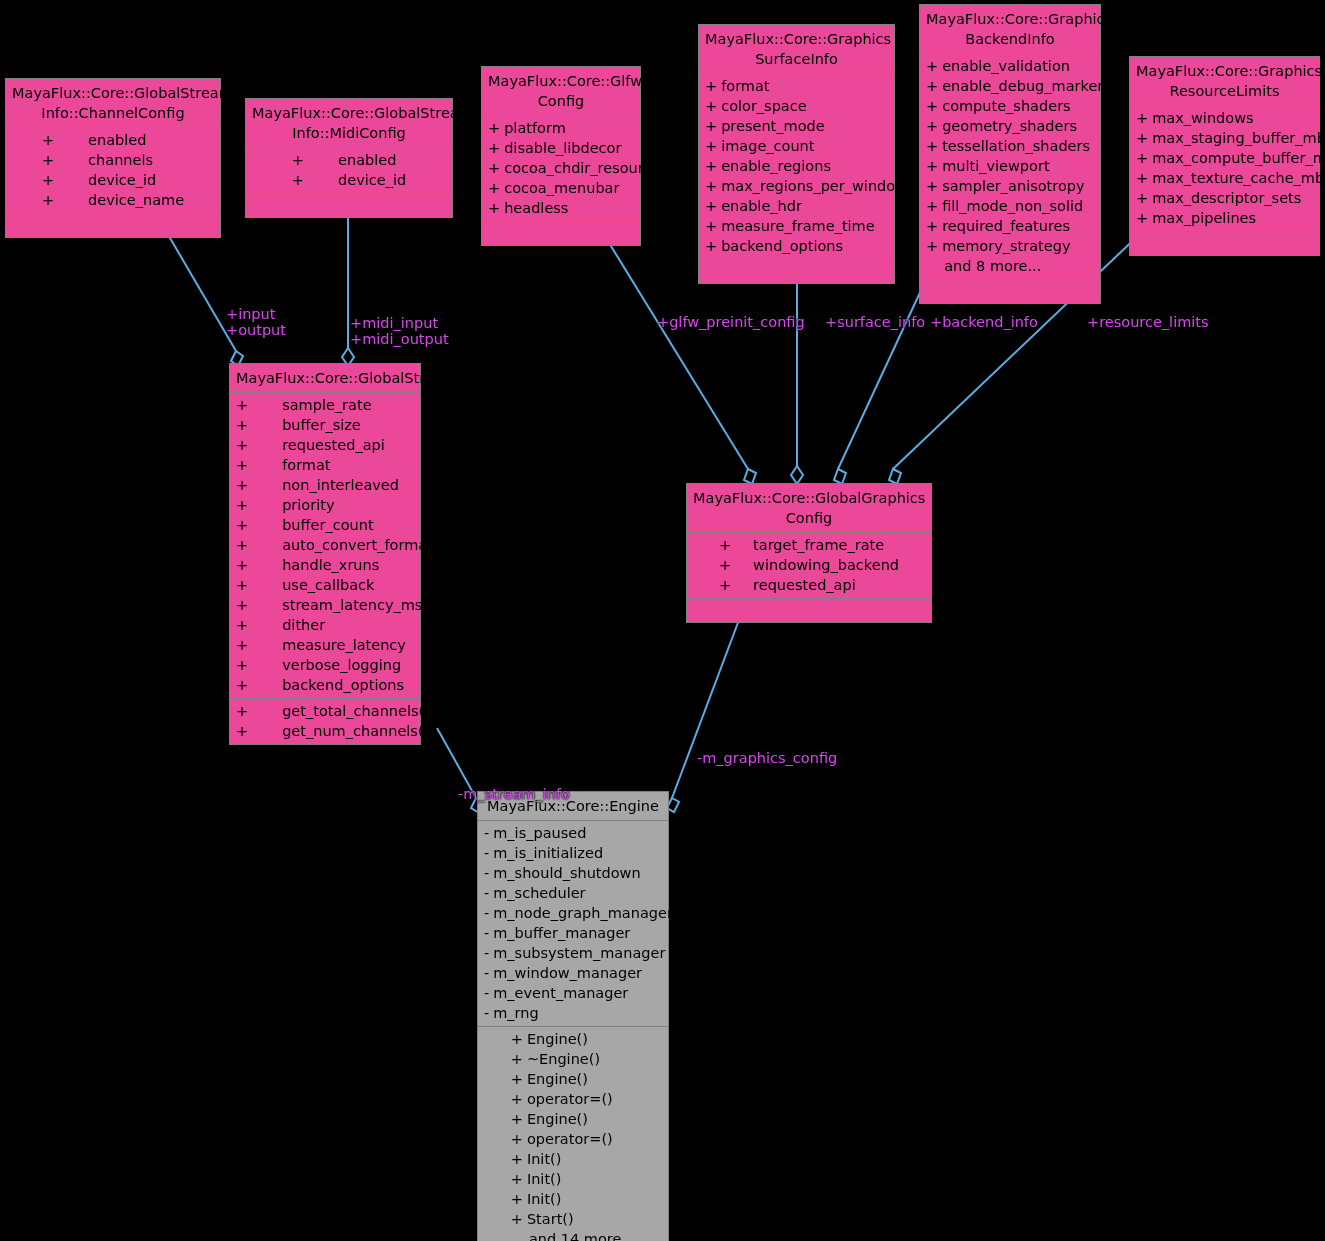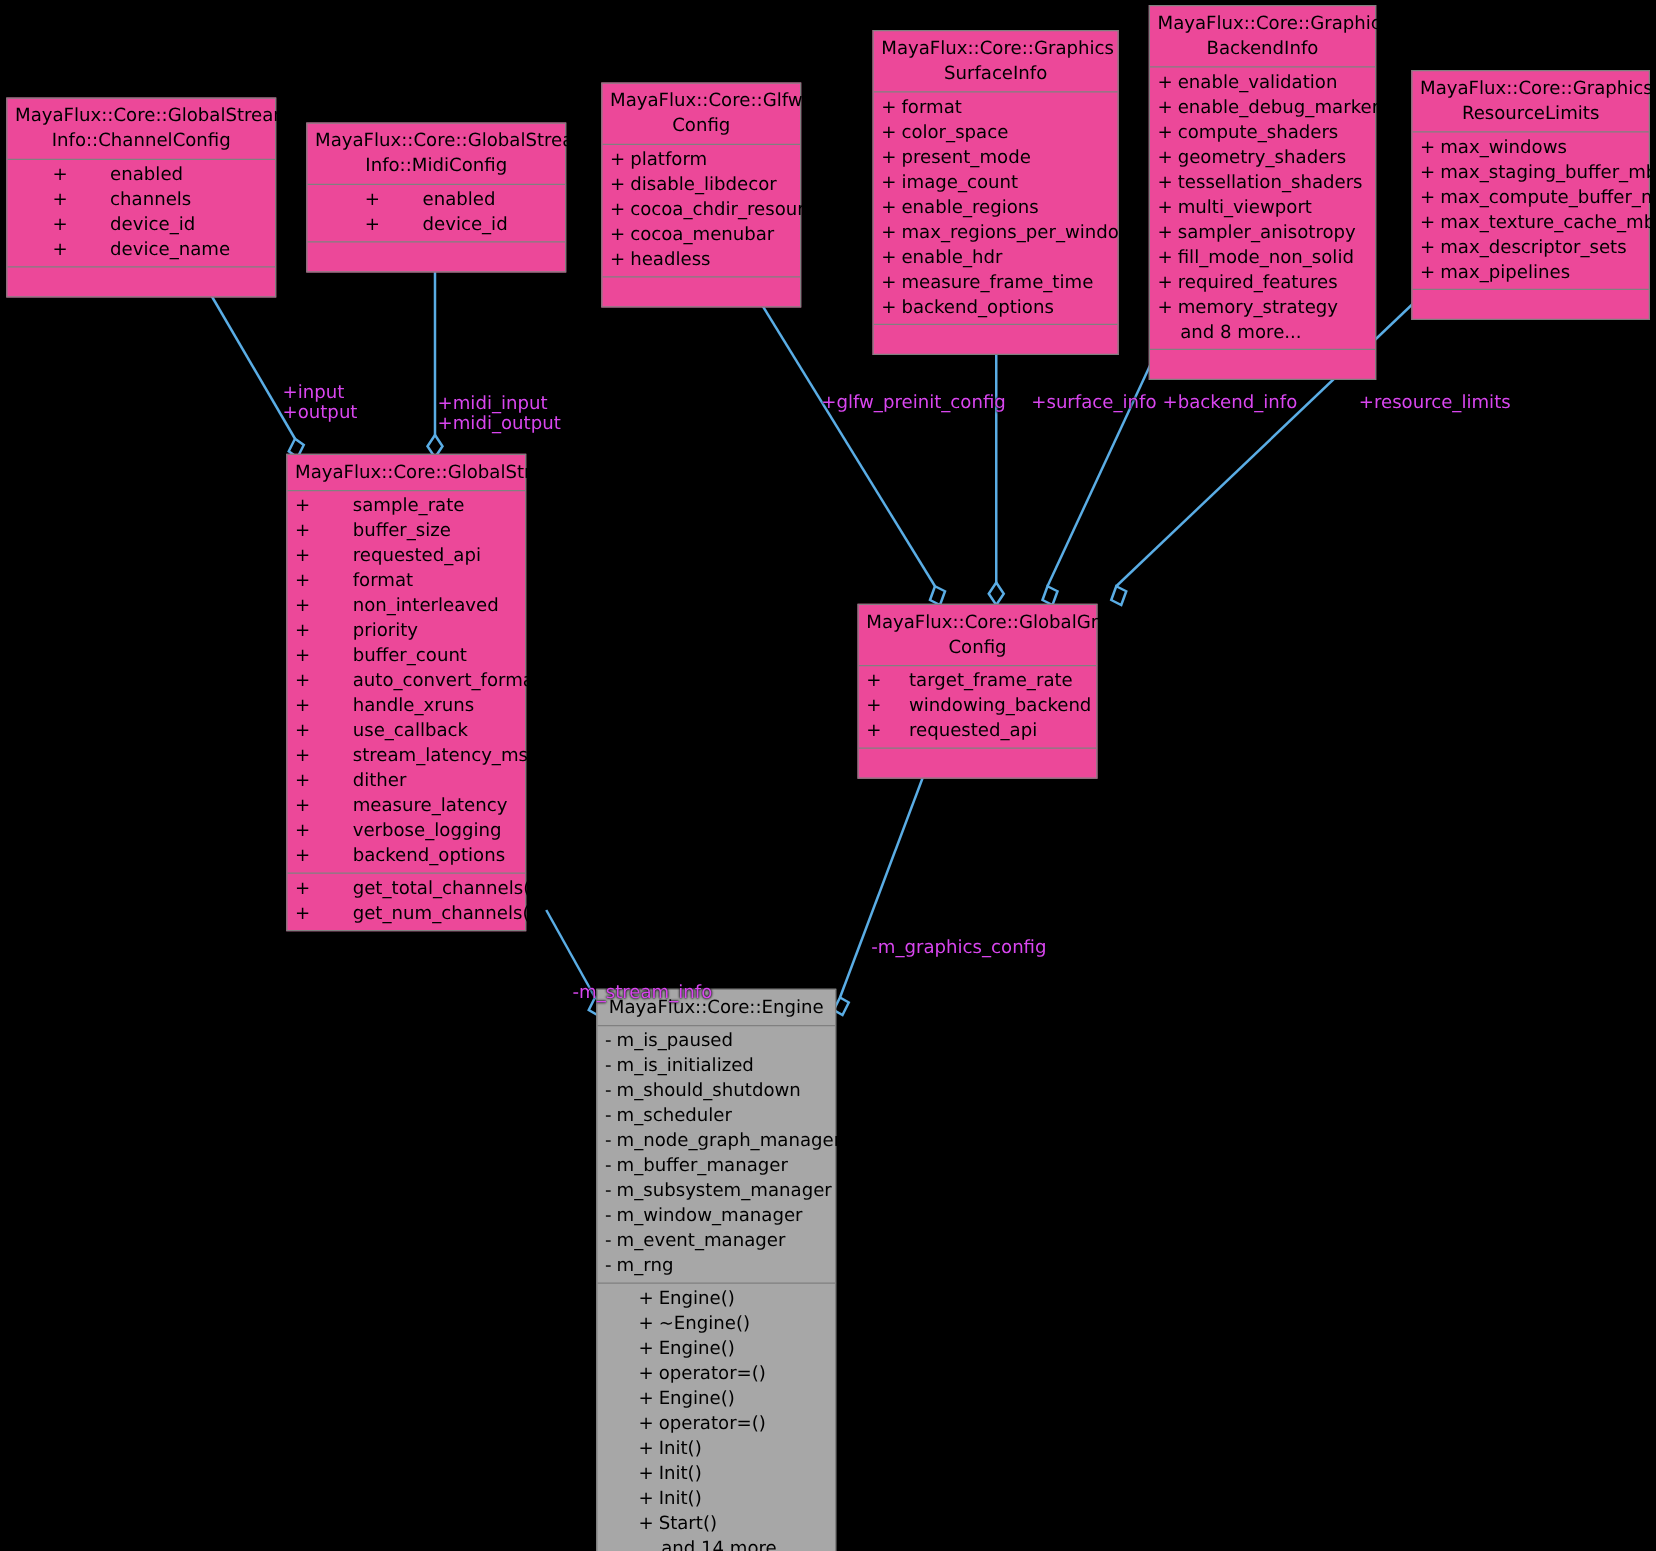--- a/index.html
+++ b/index.html
@@ -398,21 +398,21 @@
             <span class="uml-nm">get_total_channels()</span>
           </div>
           <div class="uml-row">
             <span class="uml-vis">+</span>
             <span class="uml-nm">get_num_channels()</span>
           </div>
         </div>
     </div>
   </div>
 
-  <div class="umlbox" style="left:686px;top:483px;width:192px;">
+  <div class="umlbox" style="left:686px;top:483px;width:246px;">
     <div class="uml-title">MayaFlux::Core::GlobalGraphics
 Config</div>
     <div class="uml-section">
       <div class="uml-rows gap">
           <div class="uml-row">
             <span class="uml-vis">+</span>
             <span class="uml-nm">target_frame_rate</span>
           </div>
           <div class="uml-row">
             <span class="uml-vis">+</span>

